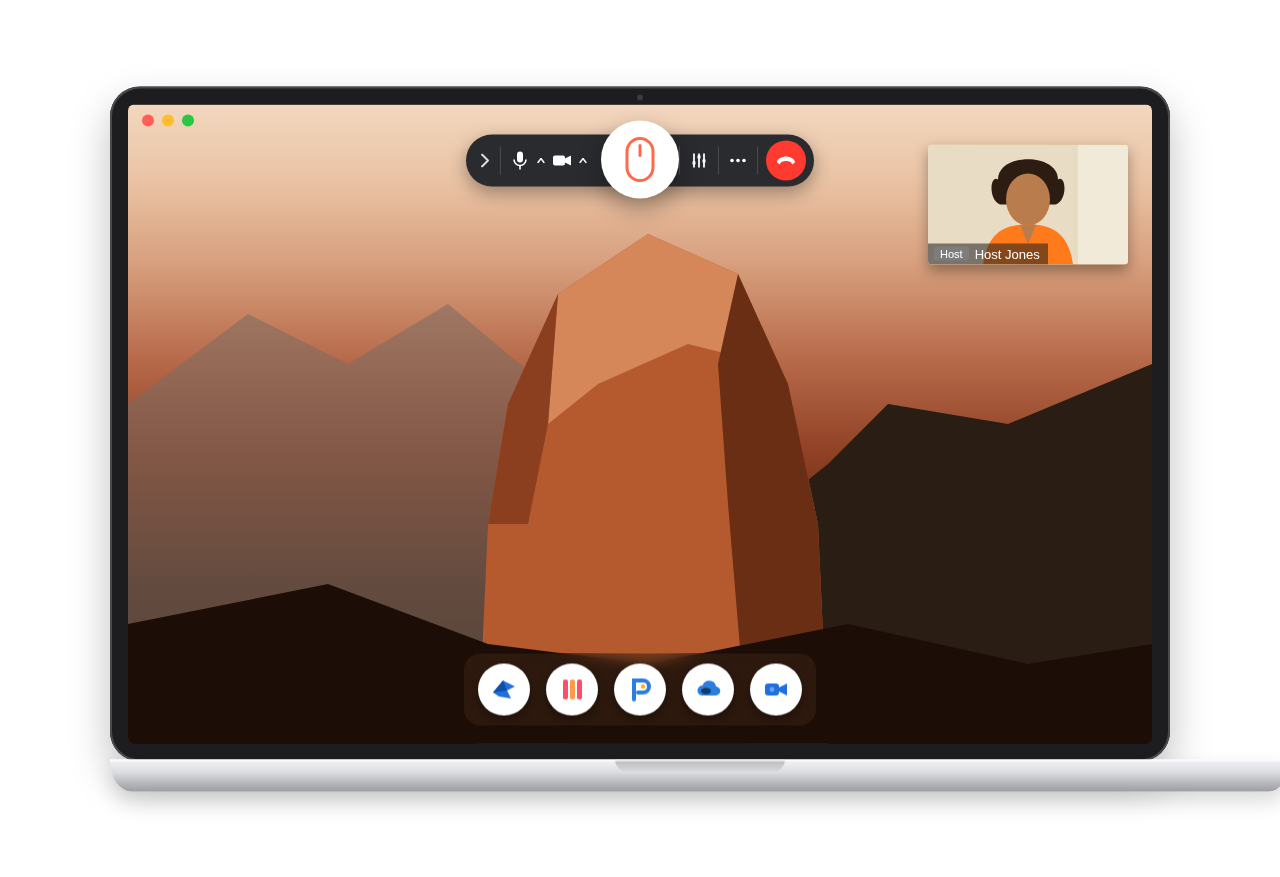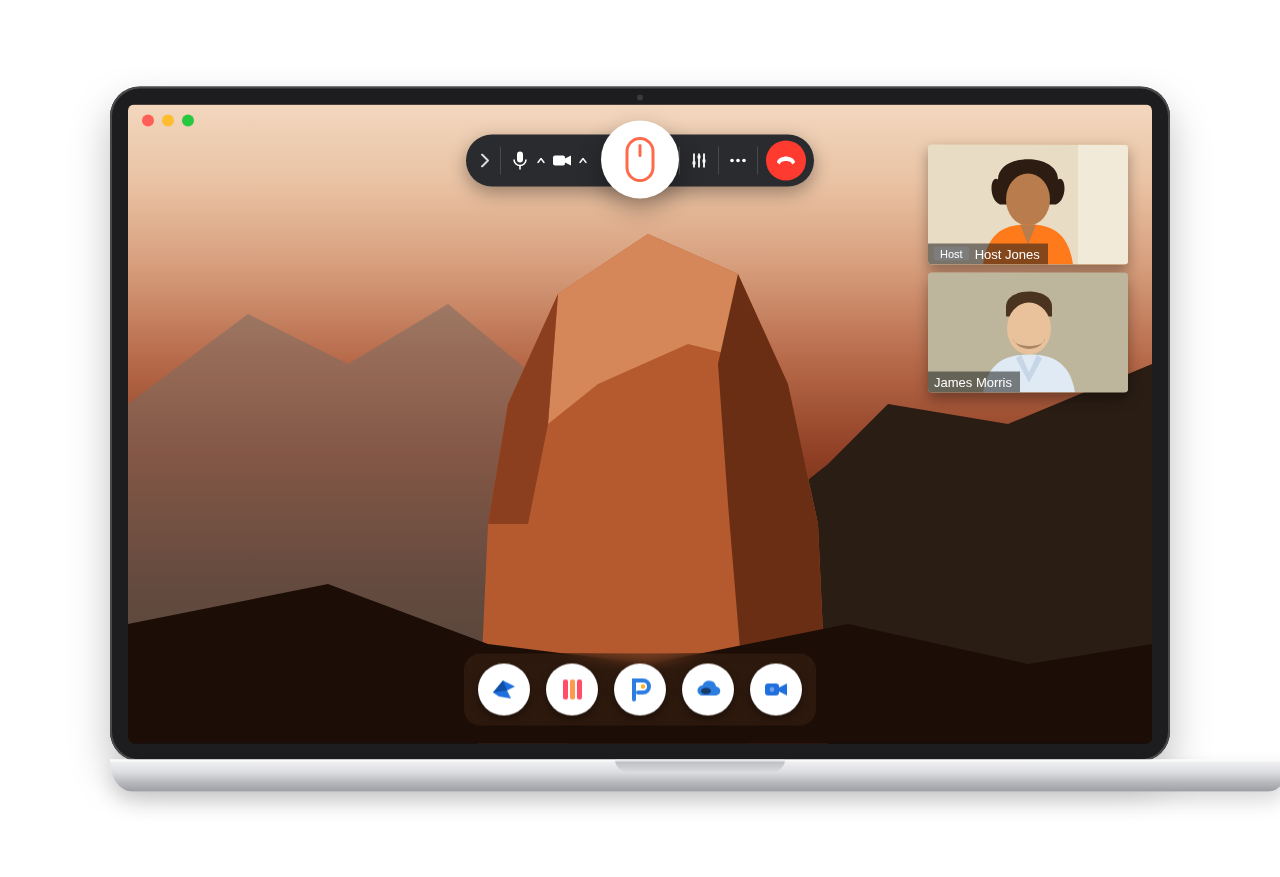--- a/index.html
+++ b/index.html
@@ -337,37 +337,20 @@
             <ellipse cx="100" cy="55" rx="22" ry="26" fill="#b97c4d"></ellipse>
 
             <path d="M55 120 C60 85 80 80 100 80 C120 80 140 85 145 120 Z" fill="#ff7a1a"></path>
             <path d="M92 80 L100 100 L108 80 Z" fill="#b97c4d"></path>
           </svg>
           <div class="p-label">
             <span class="host-badge">Host</span>
             <span>Host Jones</span>
           </div>
         </div>
-        <div class="p-tile b">
-          <svg class="person" viewBox="0 0 200 120">
-            <rect x="0" y="0" width="200" height="120" fill="#bdb69c"></rect>
-
-            <path d="M78 34 C78 14 124 14 124 34 L124 44 C124 44 78 44 78 44 Z" fill="#4a3420"></path>
-
-            <ellipse cx="101" cy="56" rx="22" ry="26" fill="#e9c29b"></ellipse>
-
-            <path d="M85 66 C90 80 112 80 117 66 C117 76 85 76 85 66 Z" fill="#6a4b30" opacity=".5"></path>
-
-            <path d="M55 120 C60 88 80 82 101 82 C122 82 142 88 147 120 Z" fill="#dfeaf4"></path>
-            <path d="M93 82 L101 100 L109 82 L114 86 L101 110 L88 86 Z" fill="#c6d6e6"></path>
-          </svg>
-          <div class="p-label">
-            <span>James Morris</span>
-          </div>
-        </div>
       </div>
 
       <div class="dock">
         <div class="dock-app">
           <svg viewBox="0 0 30 30">
             <path d="M4 18 L14 6 L26 12 L18 16 L22 24 L10 22 Z" fill="#1f6fde"></path>
             <path d="M4 18 L14 6 L18 16 Z" fill="#0f4fa8"></path>
           </svg>
         </div>
         <div class="dock-app">

